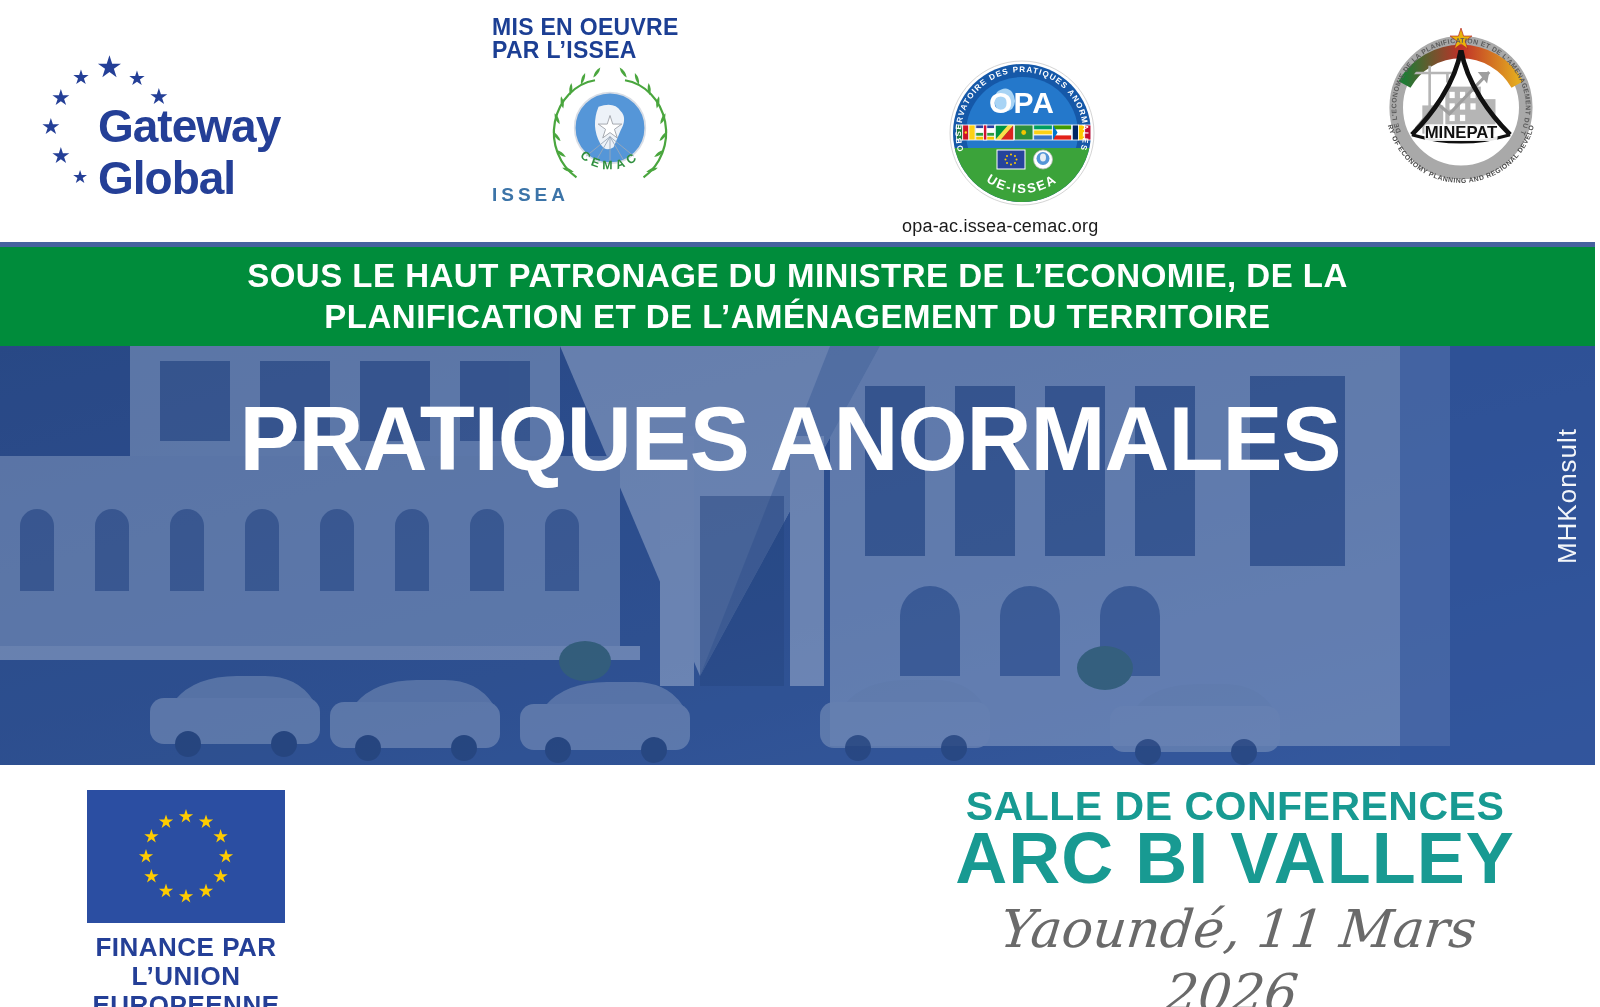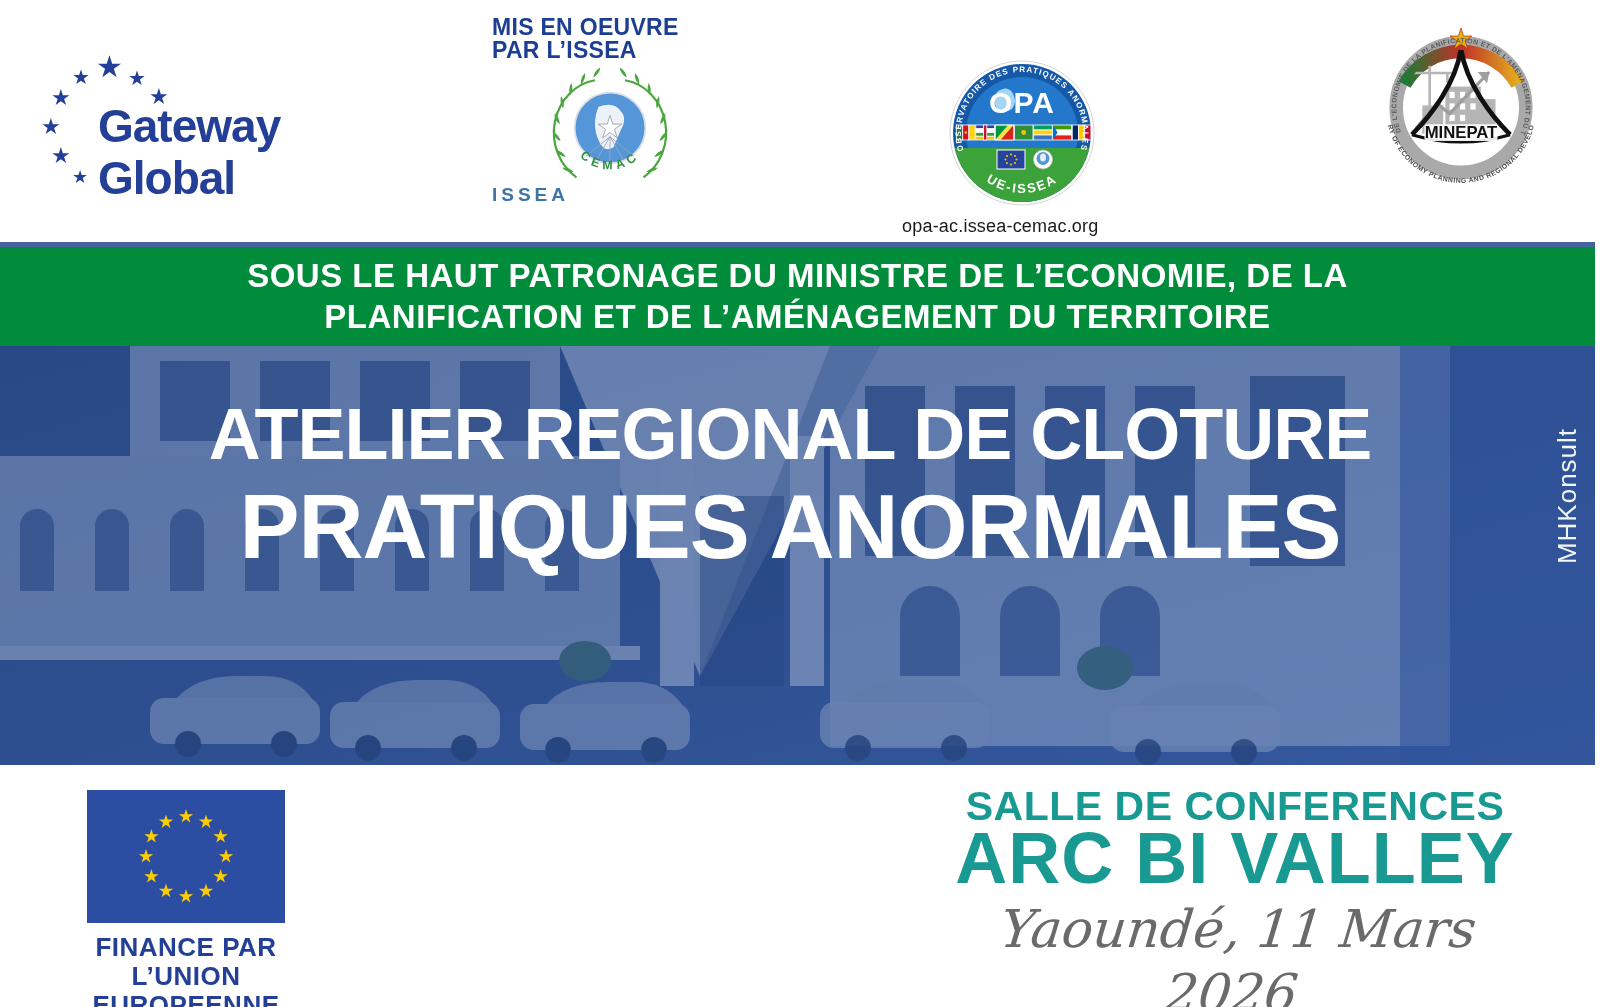--- a/index.html
+++ b/index.html
@@ -355,21 +355,20 @@
               <rect y="20" width="170" height="46" rx="14" fill="#D5DEEA"></rect>
             <circle cx="38" cy="66" r="13" fill="#152B52"></circle>
               <circle cx="134" cy="66" r="13" fill="#152B52"></circle>
           </g>
         </g>
       </g>
       <rect width="1595" height="419" fill="#2E5191" opacity="0.35"></rect>
       <rect x="1400" y="0" width="195" height="419" fill="#30549B" opacity="0.6"></rect>
     </svg>
     <div class="hero-titles">
-      <div class="ht1">ATELIER REGIONAL DE CLOTURE</div>
       <div class="ht3">PRATIQUES ANORMALES</div>
     </div>
     <div class="hero-brand">MHKonsult</div>
   </div>
 
   <div class="ftr">
     <div class="eu-block">
       <svg class="eu-flag" width="198" height="133" viewBox="0 0 198 133">
         <rect width="198" height="133" fill="var(--c-euflag)"></rect>
         <g fill="var(--c-gold)">

